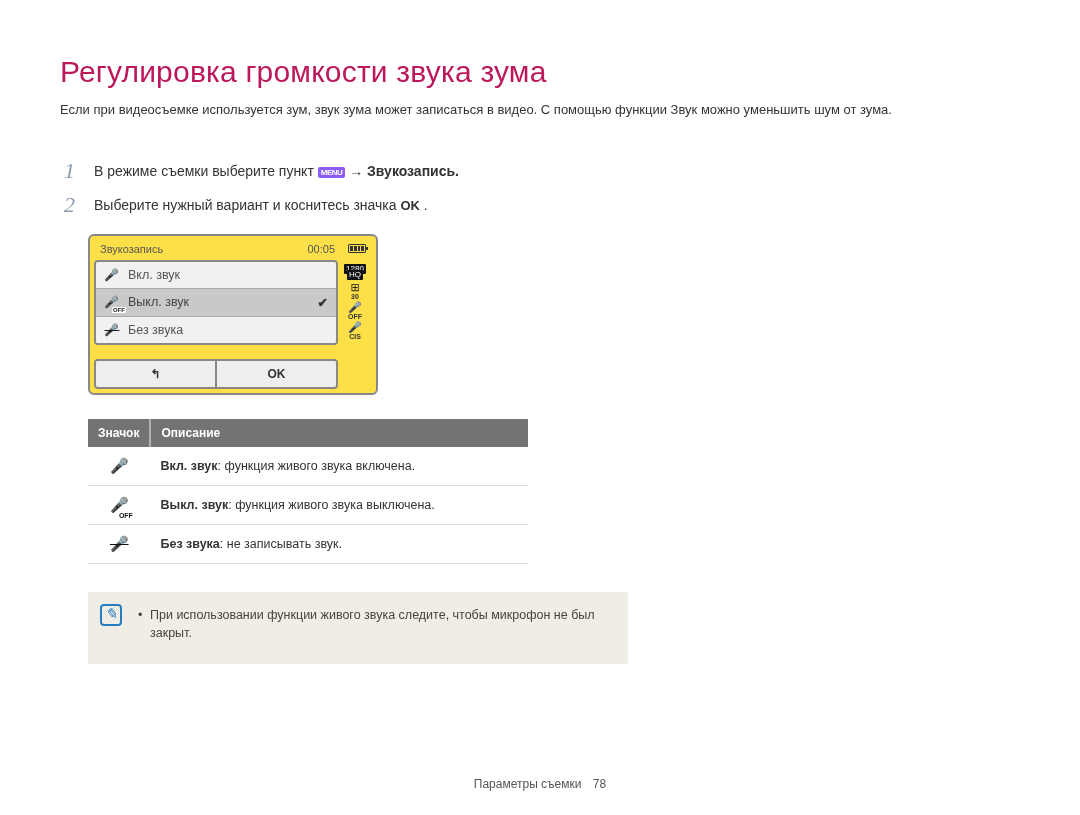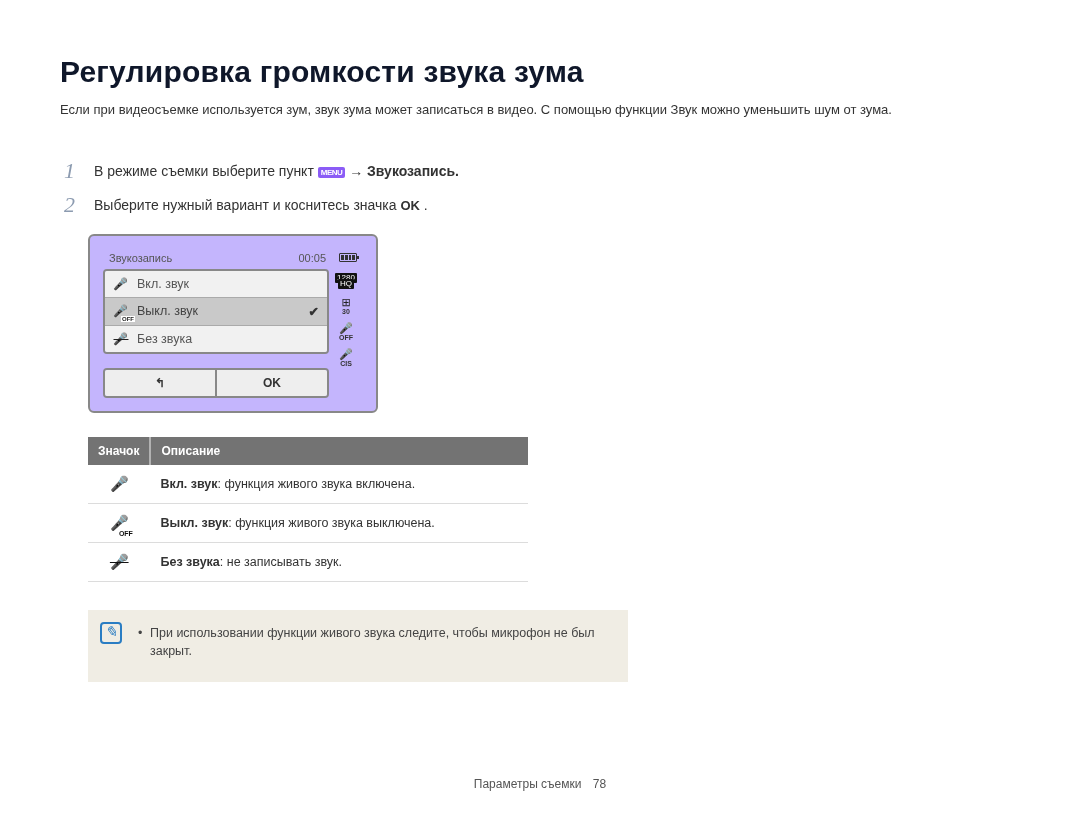--- a/index.html
+++ b/index.html
@@ -6,23 +6,23 @@
   body {
     width: 1080px;
     height: 815px;
     background: #fff;
     font-family: Arial, Helvetica, sans-serif;
     color: #333;
     position: relative;
     padding: 55px 60px 0 60px;
   }
   .page-title {
-    color: #0f172a;
+    color: #be185d;
     font-size: 30px;
-    font-weight: bold;
+    font-weight: normal;
     margin-bottom: 12px;
     letter-spacing: 0.2px;
   }
   .intro {
     font-size: 13px;
     color: #333;
     line-height: 1.45;
     margin-bottom: 40px;
   }
   .steps { margin-left: 4px; }
@@ -63,22 +63,22 @@
     font-size: 13px;
     vertical-align: baseline;
   }
 
   
   .camera {
     width: 290px;
     margin: 18px 0 12px 28px;
     border: 2px solid #888;
     border-radius: 6px;
-    background: #c4b5fd;
-    padding: 13px;
+    background: #fde047;
+    padding: 4px;
     position: relative;
   }
   .cam-header {
     display: flex;
     justify-content: space-between;
     align-items: center;
     font-size: 11px;
     color: #555;
     padding: 3px 6px 5px;
   }
@@ -93,21 +93,20 @@
   .battery-icon .cells {
     position:absolute; inset:1px; display:flex; gap:1px;
   }
   .battery-icon .cells span { flex:1; background:#333; }
 
   .cam-body { display:flex; }
   .cam-left { flex:1; }
   .cam-right {
     width: 34px;
     display:flex; flex-direction:column; align-items:center;
-    gap: 6px;
     padding-top: 4px;
     font-size: 8px;
     color:#333;
   }
   .badge-1280 {
     background:#111; color:#fff;
     font-size:8px; padding:1px 2px; border-radius:1px;
     line-height:1; text-align:center;
   }
   .badge-hq { margin-top:-4px; }

